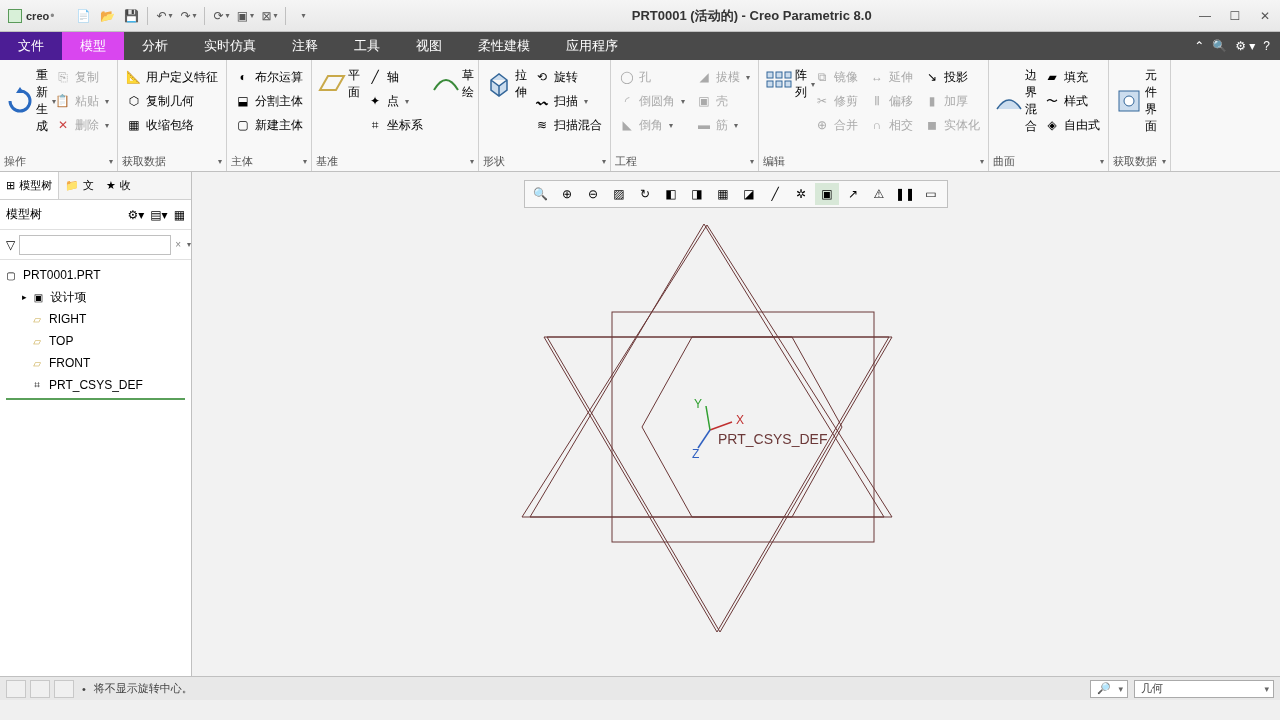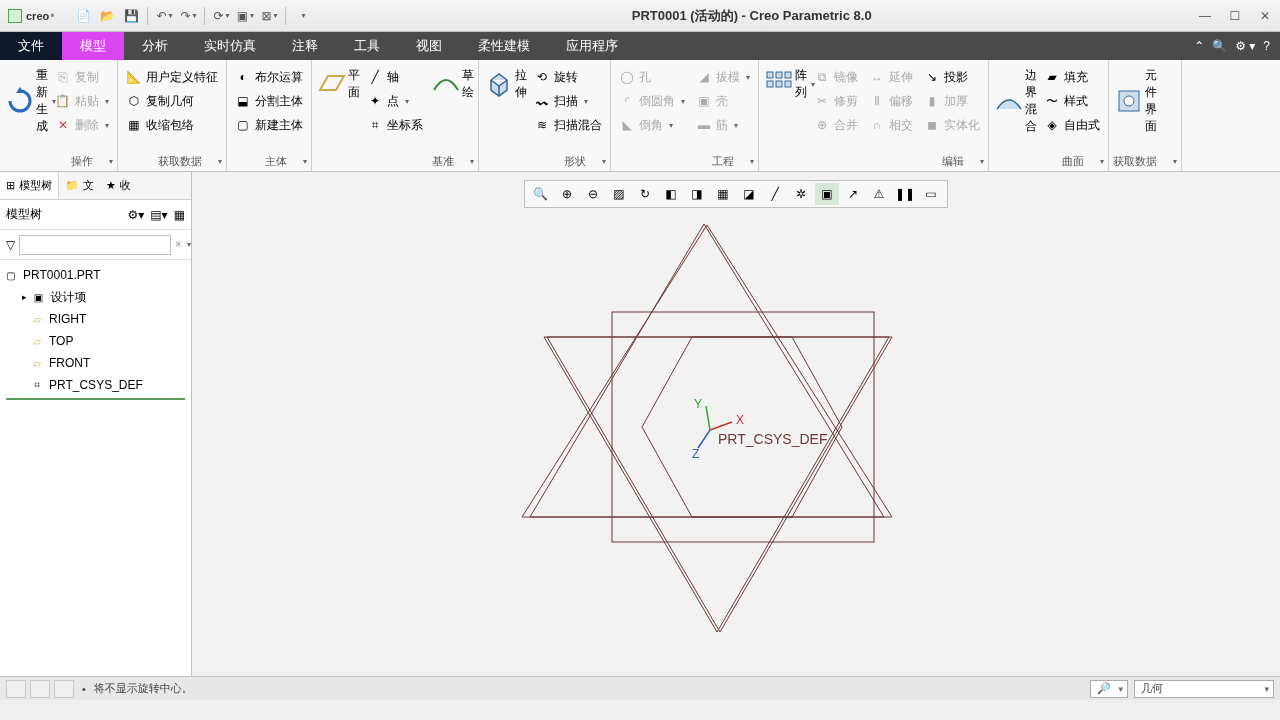--- a/index.html
+++ b/index.html
@@ -13,30 +13,30 @@
 .qat { display: flex; align-items: center; gap: 2px; margin-left: 10px; }
 .qat-btn { width: 22px; height: 22px; display: flex; align-items: center; justify-content: center; cursor: pointer; color: #555; }
 .qat-sep { width: 1px; height: 18px; background: #c0c0c0; margin: 0 3px; }
 .title-text { flex: 1; text-align: center; color: #333; font-size: 13px; font-weight: bold; }
 .win-controls { display: flex; }
 .win-btn { width: 30px; height: 24px; display: flex; align-items: center; justify-content: center; cursor: pointer; color: #555; }
 
 
 .tabs { height: 28px; background: #4a4a4a; display: flex; align-items: stretch; }
 .tab { padding: 0 18px; display: flex; align-items: center; color: #fff; cursor: pointer; font-size: 13px; }
-.tab.file { background: #0f172a; }
+.tab.file { background: #4c1d95; }
 .tab.active { background: #d946ef; }
 .tab-right { margin-left: auto; display: flex; align-items: center; gap: 8px; padding-right: 10px; color: #fff; }
 .tab-right span { cursor: pointer; }
 
 
 .ribbon { height: 112px; background: #f8f8f8; border-bottom: 1px solid #c0c0c0; display: flex; }
 .ribbon-group { border-right: 1px solid #d0d0d0; display: flex; flex-direction: column; padding: 2px 4px 0; }
 .ribbon-body { flex: 1; display: flex; align-items: flex-start; gap: 3px; padding-top: 3px; }
-.ribbon-label { height: 20px; text-align: center; font-size: 11px; color: #555; display: flex; align-items: center; justify-content: flex-end; gap: 14px; }
+.ribbon-label { height: 20px; text-align: center; font-size: 11px; color: #555; display: flex; align-items: center; justify-content: space-between; gap: 3px; }
 .rbtn-lg { width: 44px; display: flex; align-items: center; gap: 2px; cursor: pointer; padding: 2px; }
 .rbtn-lg .ico { width: 32px; height: 32px; display: flex; align-items: center; justify-content: center; }
 .rbtn-sm { height: 24px; display: flex; align-items: center; gap: 4px; cursor: pointer; padding: 0 4px; white-space: nowrap; }
 .rbtn-sm .ico { width: 16px; height: 16px; display: flex; align-items: center; justify-content: center; }
 .rbtn-sm.disabled { color: #aaa; }
 .col { display: flex; flex-direction: column; }
 .caret { font-size: 8px; color: #666; margin-left: 2px; }
 
 
 .content { display: flex; height: 504px; }

